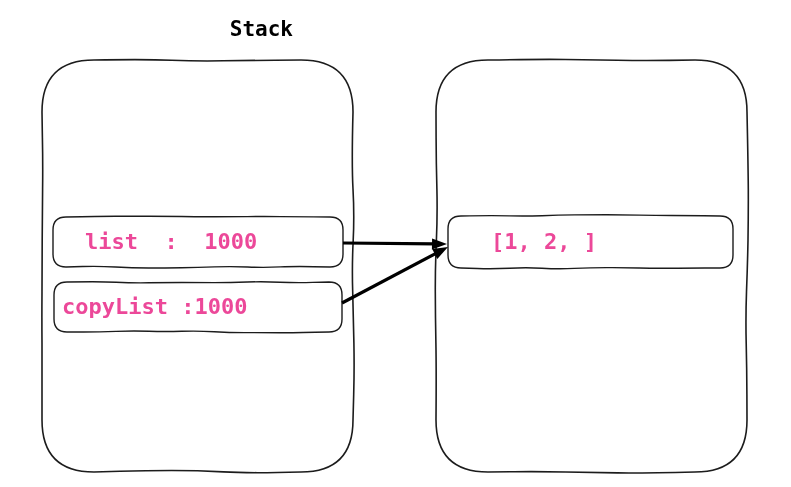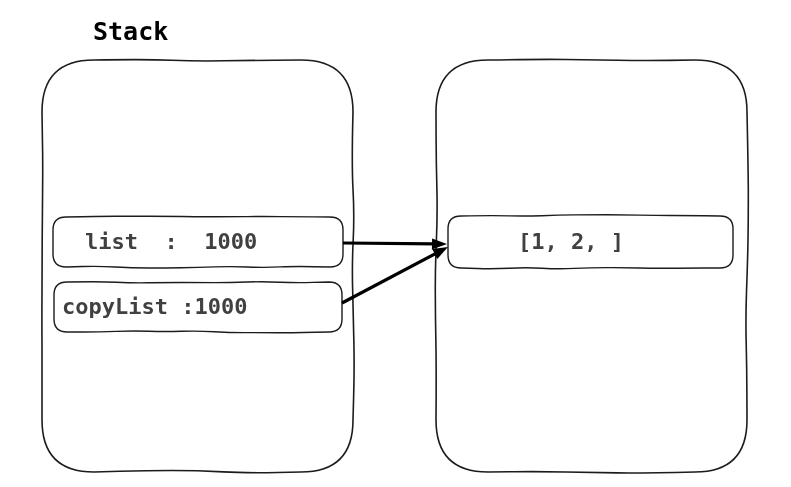--- a/index.html
+++ b/index.html
@@ -19,58 +19,58 @@
     position: absolute;
     left: 0;
     top: 0;
     width: 791px;
     height: 487px;
   }
   .region-title {
     position: absolute;
     top: 17px;
     width: 200px;
-    text-align: left;
-    font-size: 25px;
+    text-align: right;
+    font-size: 21px;
     font-weight: bold;
     color: #000000;
     white-space: pre;
   }
   .stack-title {
     left: 93px;
     font-family: "DejaVu Sans Mono", monospace;
   }
   .heap-title {
     left: 478px;
     font-family: "DejaVu Sans", sans-serif;
   }
   .cell-text {
     position: absolute;
     font-size: 22px;
     font-weight: bold;
-    color: #404040;
+    color: #ec4899;
     white-space: pre;
     font-family: "DejaVu Sans Mono", monospace;
   }
   .list-text {
     left: 53px;
     top: 217px;
     height: 50px;
     line-height: 50px;
     padding-left: 32px;
   }
   .copylist-text {
     left: 54px;
     top: 282px;
     height: 62px;
     line-height: 50px;
     padding-left: 8px;
   }
   .heap-object-text {
-    left: 448px;
+    left: 421px;
     top: 216px;
     height: 52px;
     line-height: 52px;
     padding-left: 70px;
   }
 </style>
 </head>
 <body>
 
 <div class="canvas">

